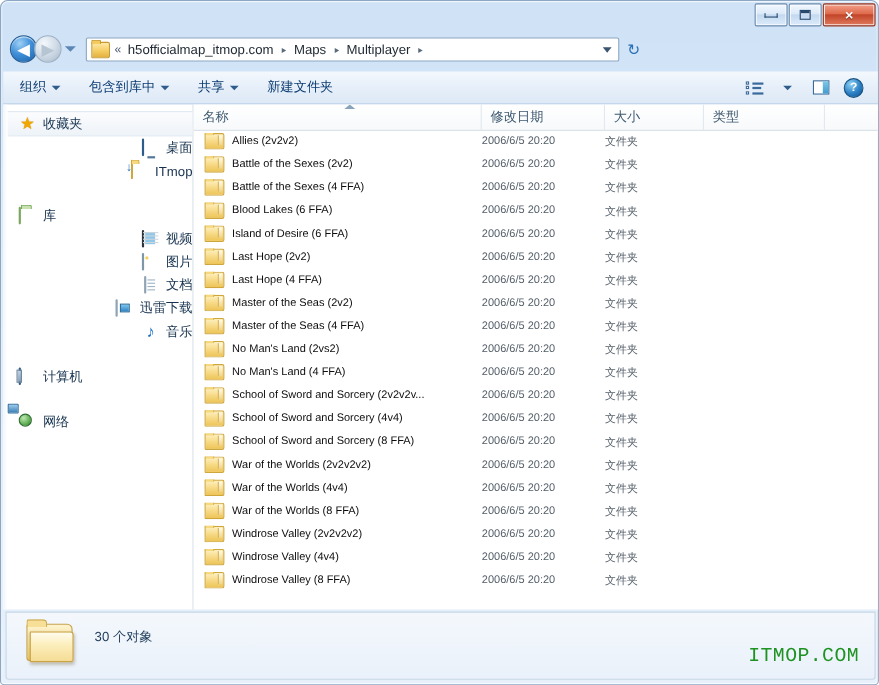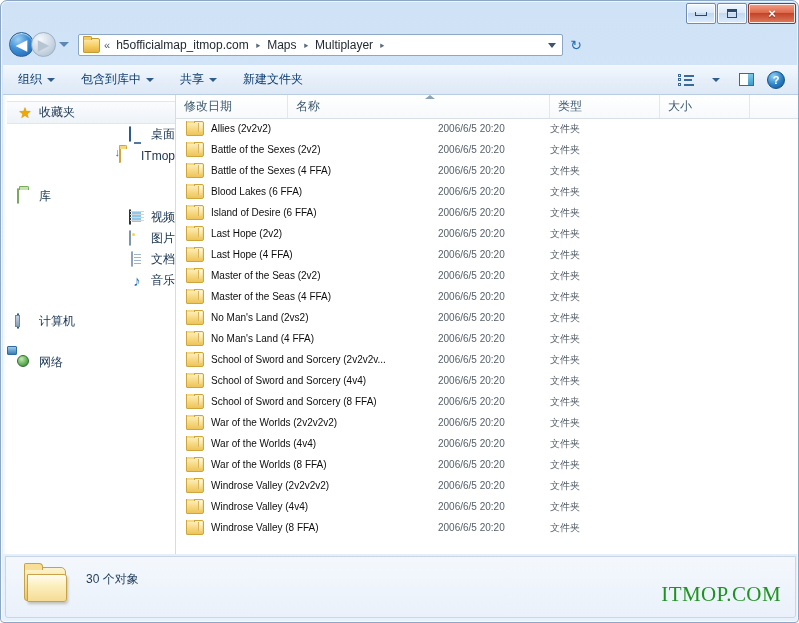--- a/index.html
+++ b/index.html
@@ -393,22 +393,22 @@
     border: 1px solid #c8a246;
     border-radius: 1px 3px 3px 1px;
     box-shadow: 1px 2px 3px rgba(80,60,10,0.28);
   }
   #statustext {
     position: absolute; left: 80px; top: 14px;
     font-size: 12px; color: #1f3c5a;
   }
   #watermark {
     position: absolute; right: 14px; bottom: 10px;
-    font-family: Liberation Serif, serif;
-    font-size: 21px; color: #1e9321;
+    font-family: Liberation Mono, monospace;
+    font-size: 18px; color: #1e9321;
     letter-spacing: 0.4px;
   }
 
   
   .ico-star {
     color: #f0a800; font-size: 15px; line-height: 16px;
     text-align: center; text-shadow: 0 0 1px #c07f00;
   }
   .ico-monitor {
     width: 15px; height: 12px; margin-top: 2px;
@@ -648,20 +648,24 @@
         </div>
         <div class="nav-item">
           <span class="ico"><span class="ico-pic"></span></span>
           <span>图片</span>
         </div>
         <div class="nav-item">
           <span class="ico"><span class="ico-doc"></span></span>
           <span>文档</span>
         </div>
         <div class="nav-item">
+          <span class="ico"><span class="ico-xunlei"></span></span>
+          <span>迅雷下载</span>
+        </div>
+        <div class="nav-item">
           <span class="ico ico-music">♪</span>
           <span>音乐</span>
         </div>
       </div>
 
       <div class="nav-spacer"></div>
 
       <div class="nav-group">
         <div class="nav-head">
           <span class="ico"><span class="ico-computer"></span></span>
@@ -676,32 +680,32 @@
           <span class="ico"><span class="ico-network"></span></span>
           <span>网络</span>
         </div>
       </div>
 
     </div>
 
     <div id="listpane">
 
       <div id="colheader">
-        <div class="colh c-date">
-          <span>修改日期</span>
-        </div>
         <div class="colh c-name">
           <span>名称</span>
           <span id="sortarrow"></span>
         </div>
+        <div class="colh c-date">
+          <span>修改日期</span>
+        </div>
+        <div class="colh c-size">
+          <span>大小</span>
+        </div>
         <div class="colh c-type">
           <span>类型</span>
-        </div>
-        <div class="colh c-size">
-          <span>大小</span>
         </div>
       </div>
 
       <div id="rows">
           <div class="row">
             <div class="cell-name">
               <span class="folder"></span>
               <span>Allies (2v2v2)</span>
             </div>
             <div class="cell-date">2006/6/5 20:20</div>

